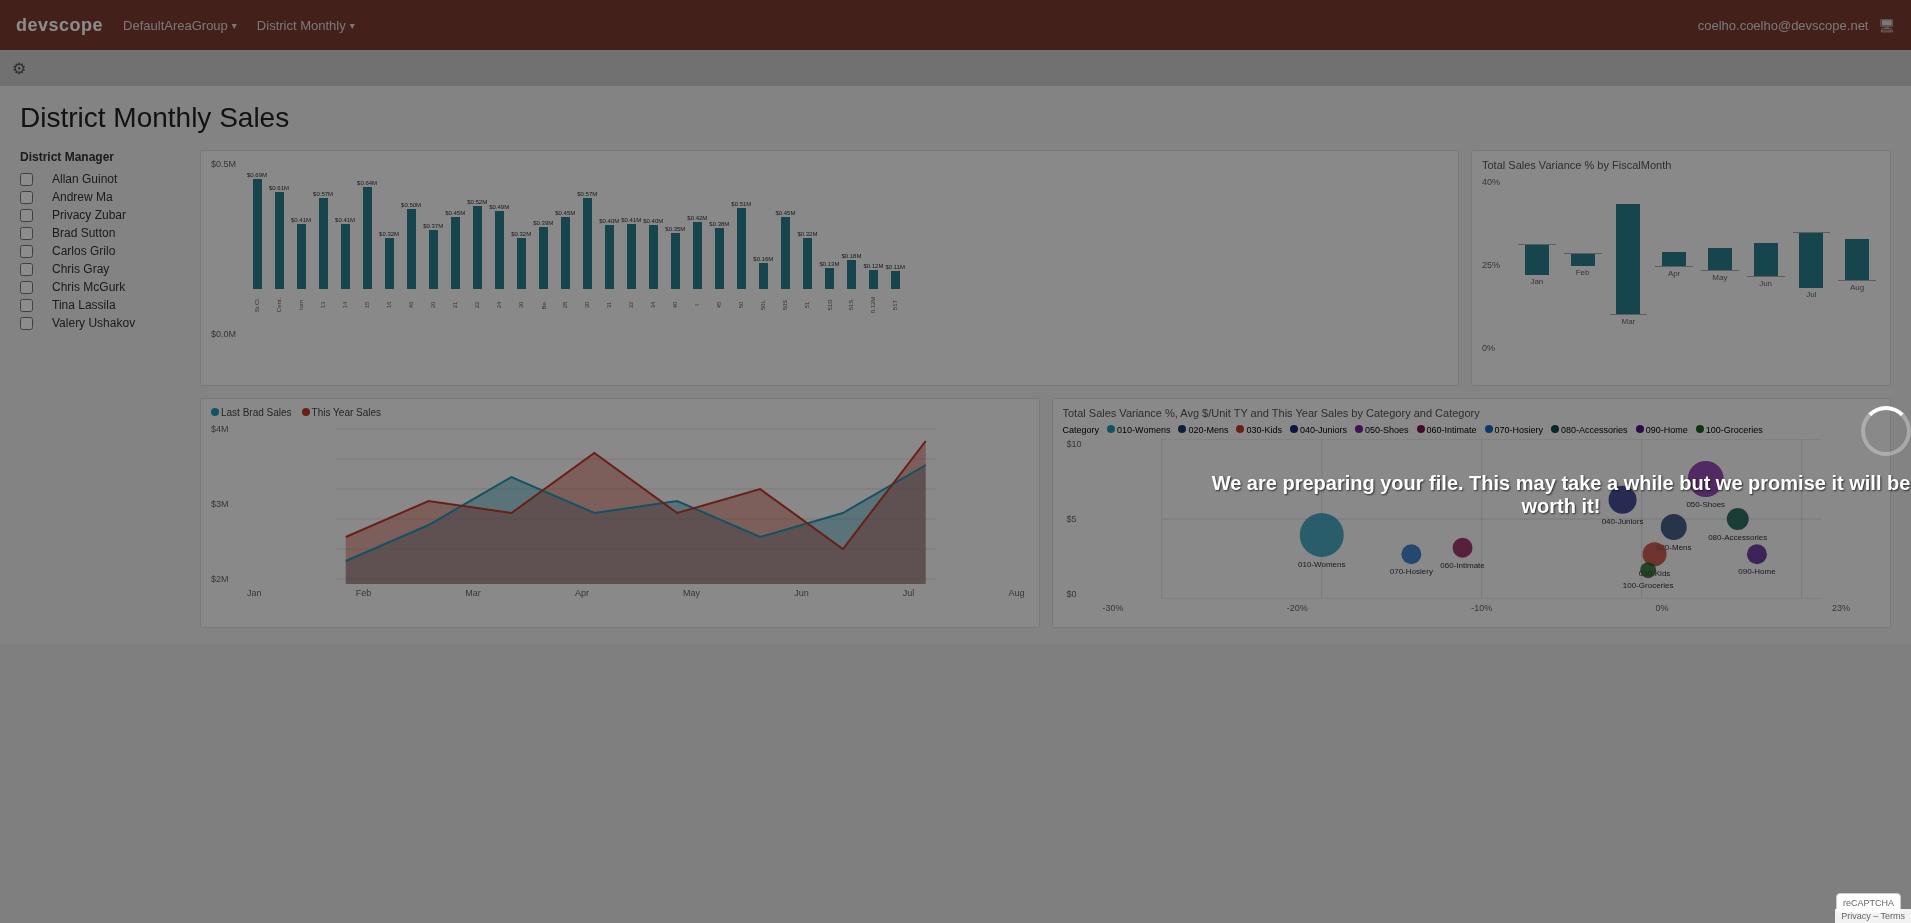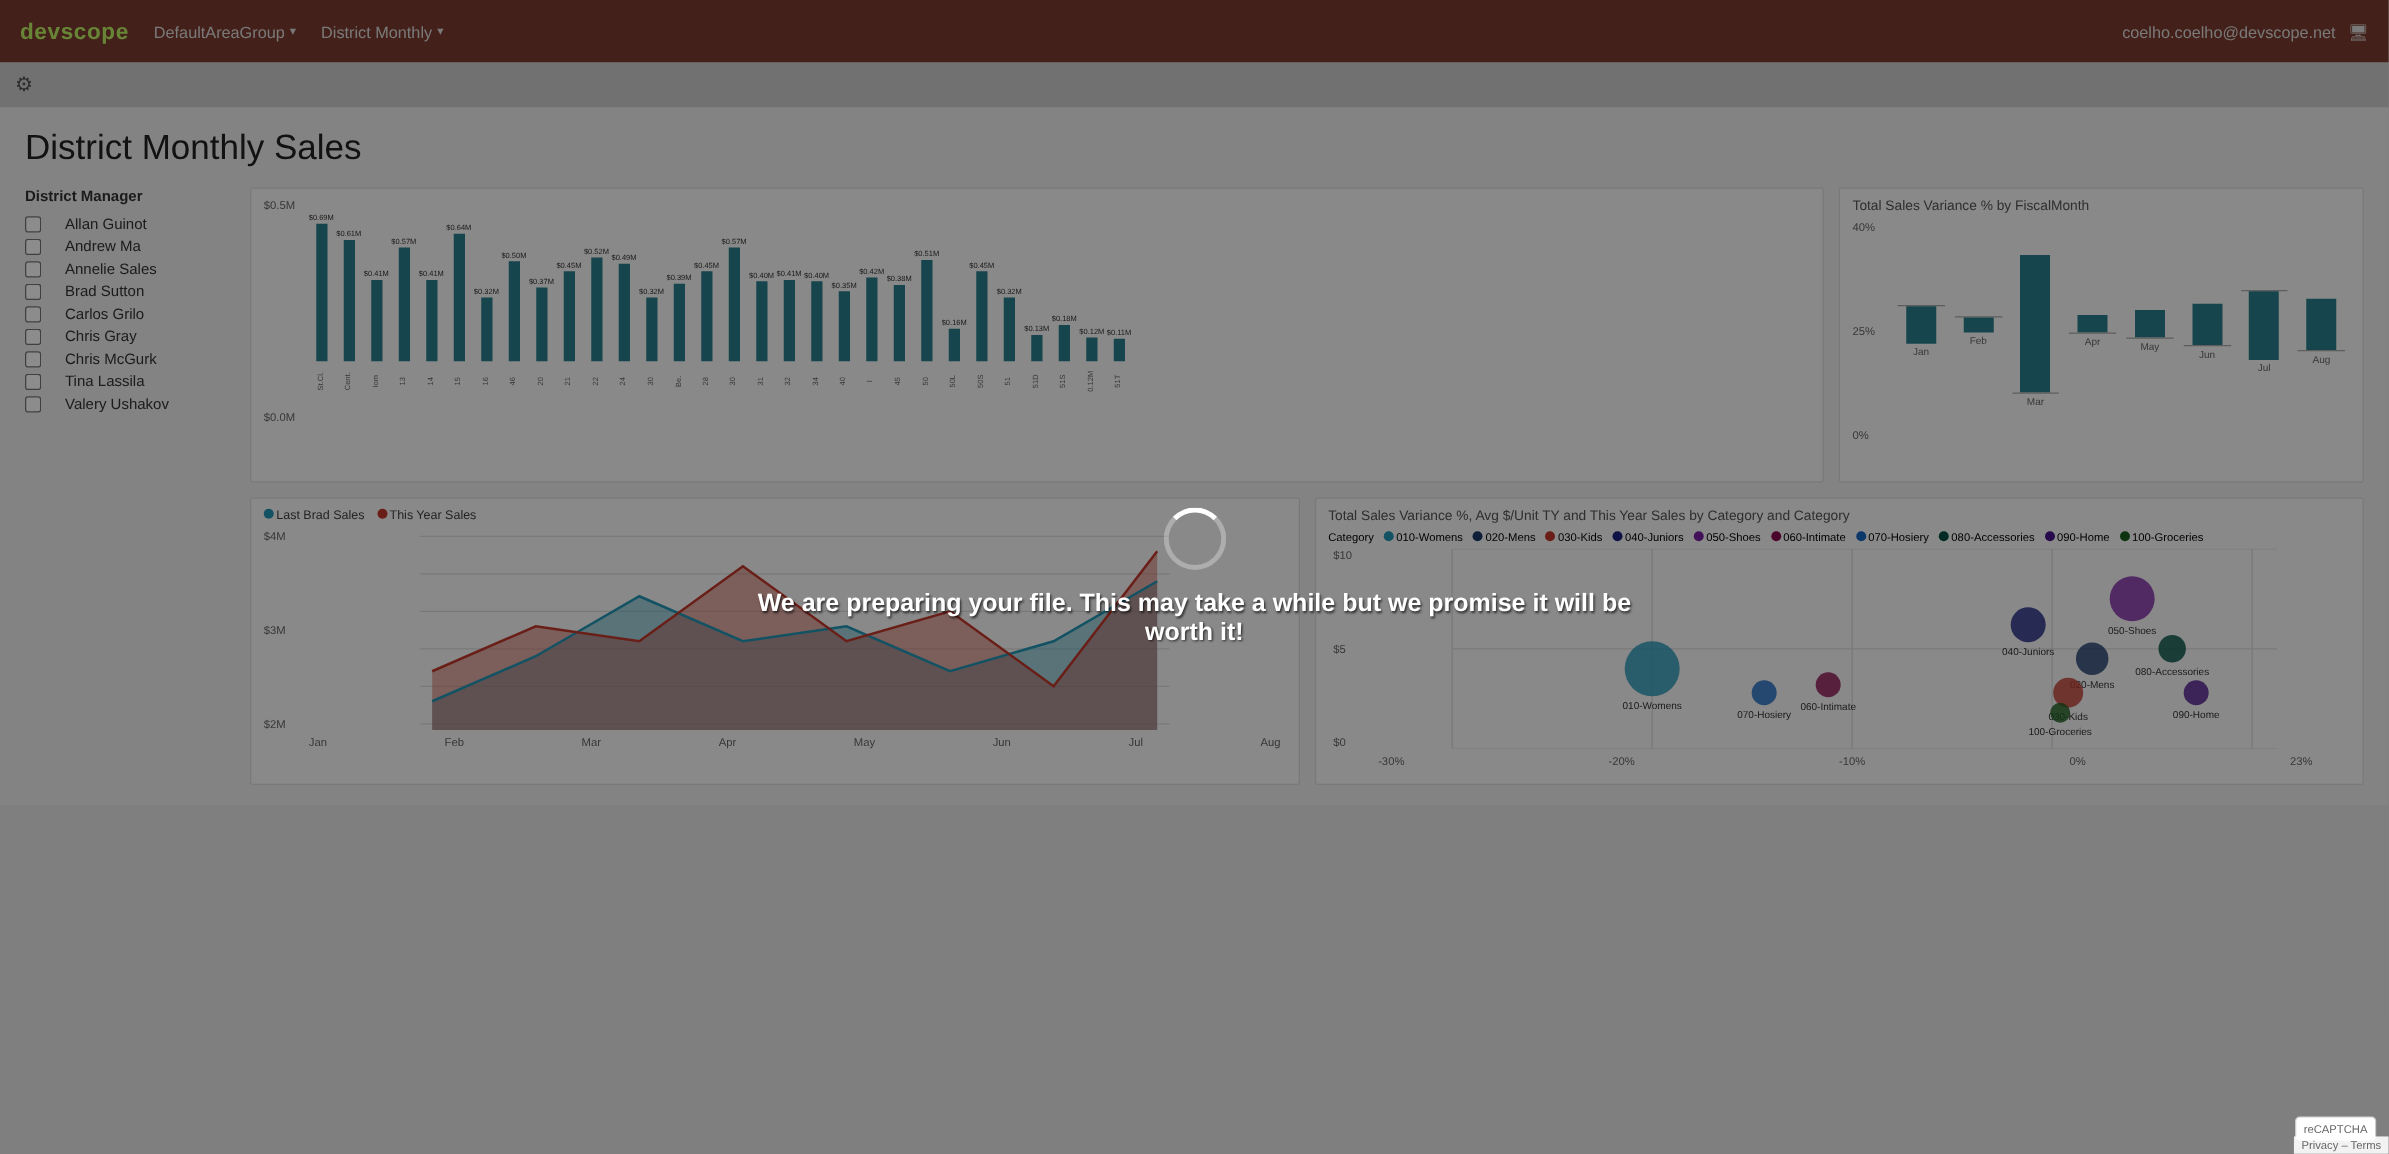--- a/index.html
+++ b/index.html
@@ -11,21 +11,21 @@
       color: #fff;
       height: 50px;
       display: flex;
       align-items: center;
       padding: 0 16px;
       gap: 20px;
     }
     .navbar-brand {
       font-size: 18px;
       font-weight: bold;
-      color: #bef264;
+      color: #ffffff;
       letter-spacing: 0.5px;
     }
     .navbar-dropdown {
       color: #ddd;
       font-size: 13px;
       display: flex;
       align-items: center;
       gap: 4px;
       cursor: pointer;
     }
@@ -117,21 +117,21 @@
       margin-bottom: 6px;
     }
 
     
     .loading-overlay {
       position: fixed;
       top: 0; left: 0; right: 0; bottom: 0;
       background: rgba(0,0,0,0.45);
       display: flex;
       flex-direction: column;
-      align-items: center;
+      align-items: flex-end;
       justify-content: center;
       z-index: 1000;
     }
     .loading-spinner {
       width: 50px;
       height: 50px;
       border: 4px solid rgba(255,255,255,0.3);
       border-top: 4px solid #fff;
       border-radius: 50%;
       animation: spin 1s linear infinite;
@@ -244,21 +244,21 @@
           <div class="sidebar-item">
             <input type="checkbox" style="">
             <span>Allan Guinot</span>
           </div>
           <div class="sidebar-item">
             <input type="checkbox" style="">
             <span>Andrew Ma</span>
           </div>
           <div class="sidebar-item">
             <input type="checkbox" style="">
-            <span>Annelie Sales</span>
+            <span>Privacy Zubar</span>
           </div>
           <div class="sidebar-item">
             <input type="checkbox" style="">
             <span>Brad Sutton</span>
           </div>
           <div class="sidebar-item">
             <input type="checkbox" style="">
             <span>Carlos Grilo</span>
           </div>
           <div class="sidebar-item">

